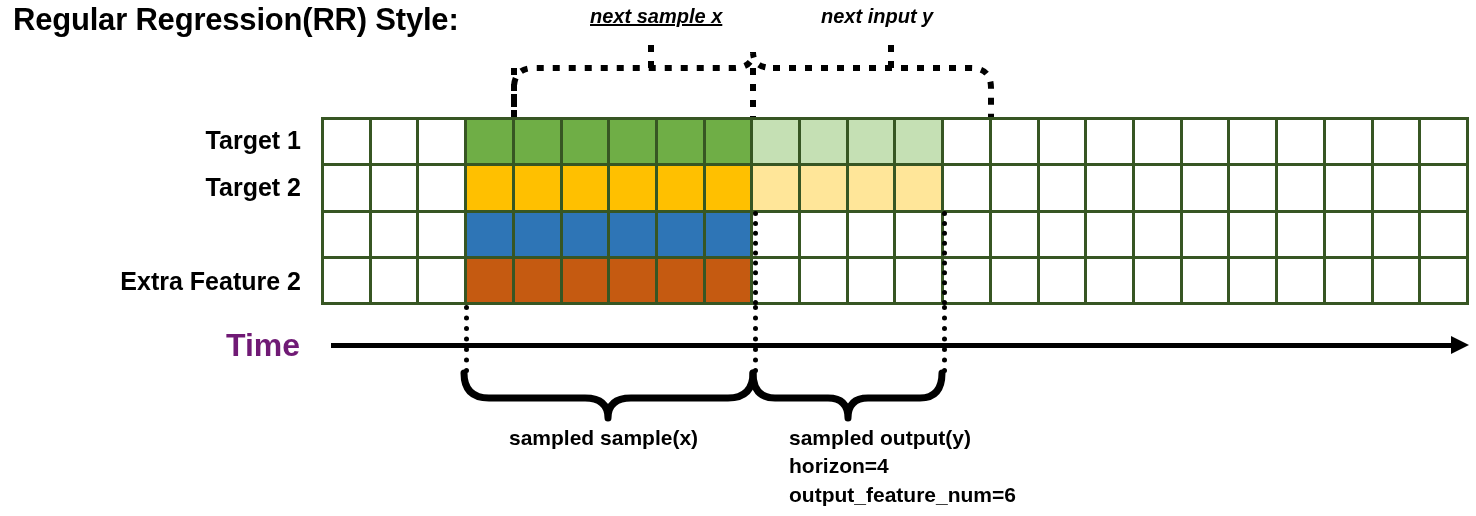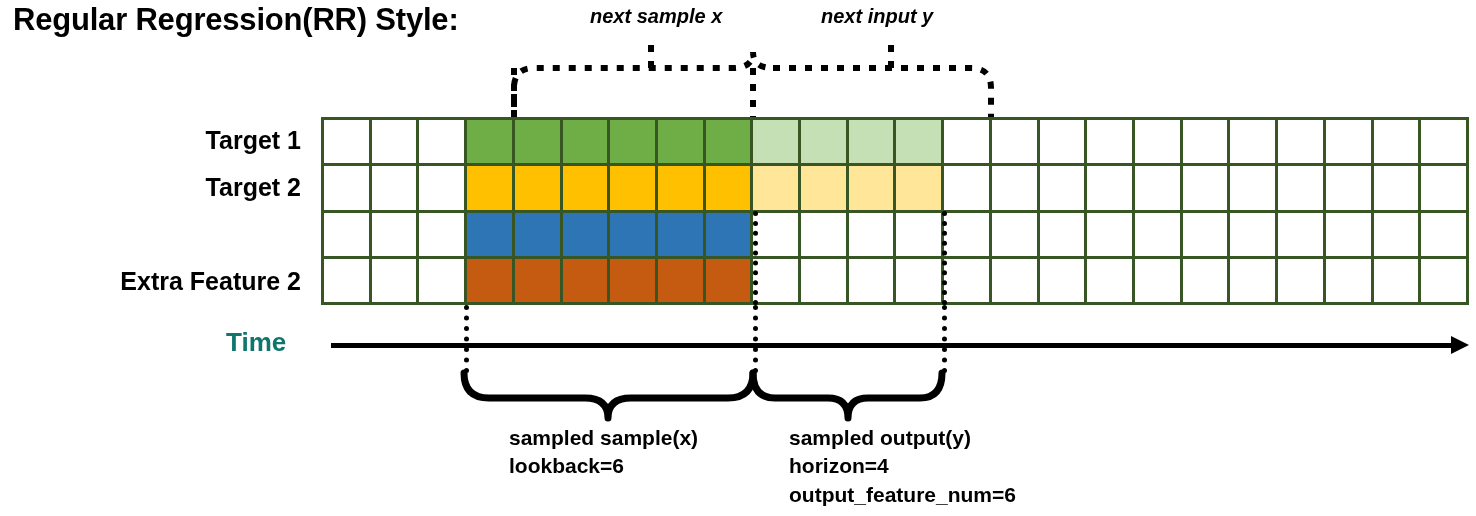--- a/index.html
+++ b/index.html
@@ -35,21 +35,21 @@
 
   
   .top-annotation {
     position: absolute;
     font-size: 20px;
     font-style: italic;
     font-weight: 600;
     color: #000000;
     white-space: nowrap;
   }
-  #annot-next-x { left: 589px; top: 5px; }
+  #annot-next-x { left: 589px; top: 5px; text-decoration: underline; }
   #annot-next-y { left: 820px; top: 5px; }
   #row-labels {
     position: absolute;
     left: 0px;
     top: 117px;
     width: 310px;
     height: 188px;
   }
   #row-labels .row-label-cell {
     position: absolute;
@@ -84,23 +84,23 @@
   }
   #grid .cell {
     background: #ffffff;
   }
 
   
   #time-label {
     position: absolute;
     left: 225px;
     top: 327px;
-    font-size: 26px;
+    font-size: 32px;
     font-weight: 700;
-    color: #0f766e;
+    color: #701a75;
     white-space: nowrap;
   }
   #time-axis {
     position: absolute;
     left: 330px;
     top: 343px;
     width: 1138px;
     height: 6px;
   }
   #time-axis .axis-line {
@@ -292,21 +292,20 @@
     <path d="M 772,68 L 970,68 Q 990,68 990,88 L 990,117" fill="none" stroke="#000000" stroke-width="6" stroke-dasharray="7,9"></path>
     <path d="M 890,68 L 890,44" fill="none" stroke="#000000" stroke-width="6" stroke-dasharray="7,9"></path>
 
     <path d="M 463,373 Q 463,398 488,398 L 584,398 Q 607,398 607,418 Q 607,398 630,398 L 727,398 Q 752,398 752,373" fill="none" stroke="#000000" stroke-width="7" stroke-linecap="round" stroke-linejoin="round"></path>
 
     <path d="M 752,373 Q 752,398 774,398 L 827,398 Q 847,398 847,418 Q 847,398 867,398 L 919,398 Q 941,398 941,373" fill="none" stroke="#000000" stroke-width="7" stroke-linecap="round" stroke-linejoin="round"></path>
   </svg>
 
   <div class="caption" id="caption-input">
     <span class="cap-line">sampled sample(x)</span>
-    <span class="cap-line">lookback=6</span>
   </div>
   <div class="caption" id="caption-output">
     <span class="cap-line">sampled output(y)</span>
     <span class="cap-line">horizon=4</span>
     <span class="cap-line">output_feature_num=6</span>
   </div>
 
 </div>
 
 </body></html>

